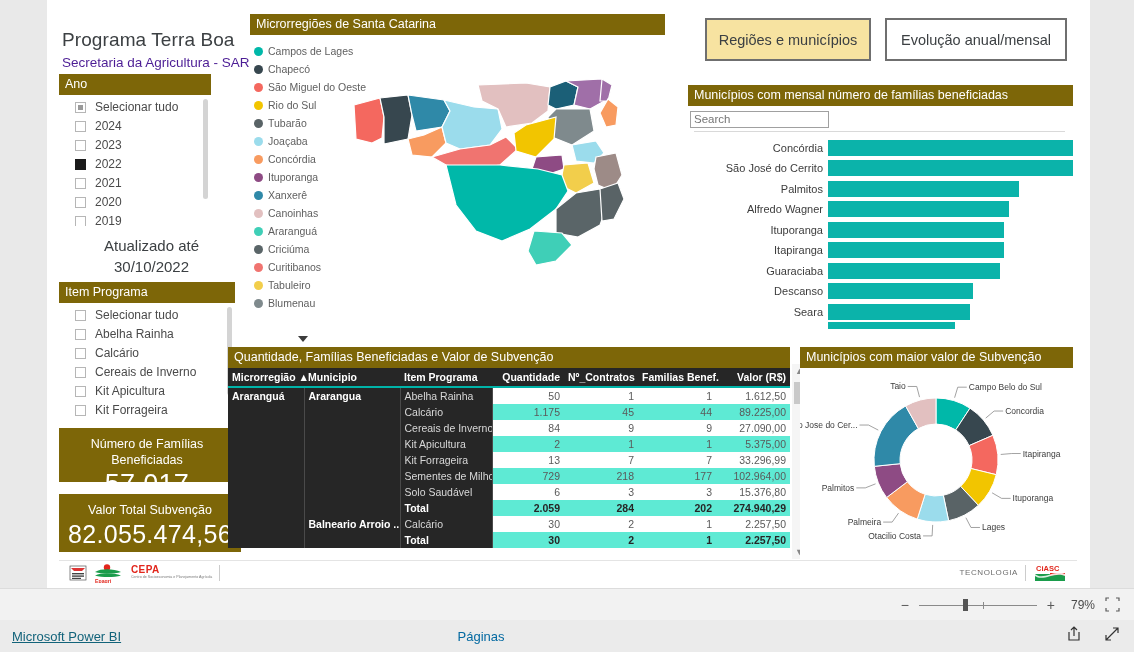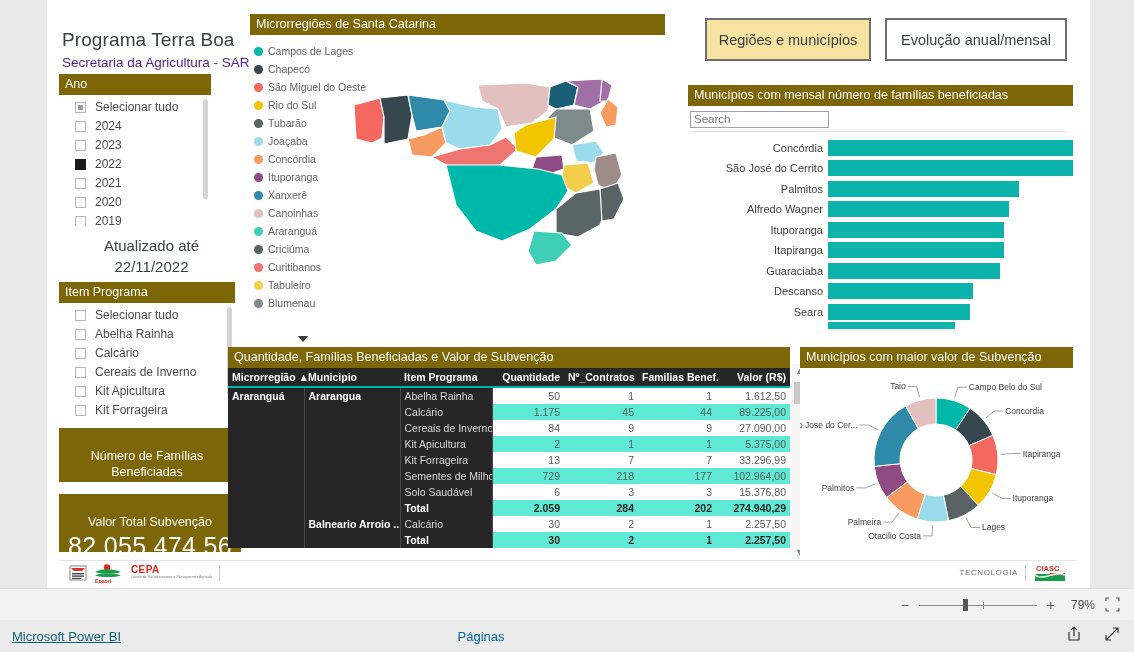--- a/index.html
+++ b/index.html
@@ -59,21 +59,21 @@
   
   .slicer-item-prog { position: absolute; left: 12px; top: 282px; width: 176px; }
   .slicer-body2 {
     background: #fff; position: relative; padding: 4px 0 0 0; height: 114px; overflow: hidden;
   }
 
   
   .kpi {
     position: absolute; background: #7d6608; color: #fff; text-align: center;
   }
-  .kpi-label { font-size: 12.5px; padding-top: 20px; line-height: 16px; }
+  .kpi-label { font-size: 12.5px; padding-top: 8px; line-height: 16px; }
   .kpi-value { font-size: 27px; line-height: 32px; padding-bottom: 4px; letter-spacing: .3px; }
   .kpi-fam { left: 12px; top: 428px; width: 176px; height: 54px; }
   .kpi-val { left: 12px; top: 494px; width: 182px; height: 58px; }
   .kpi-val .kpi-value { font-size: 25px; }
 
   
   .map-panel { position: absolute; left: 203px; top: 14px; width: 415px; height: 328px; }
   .map-area { position: relative; background: #fff; height: 312px; }
   .legend { position: absolute; left: 4px; top: 7px; width: 112px; }
   .legend-row { display: flex; align-items: center; height: 18px; }
@@ -223,21 +223,21 @@
           <span class="cbx"></span>
           <span class="slicer-label">2019</span>
         </div>
 
         <div class="slicer-scroll"></div>
       </div>
     </div>
 
     <div class="atualizado">
       <div>Atualizado até</div>
-      <div>22/11/2022</div>
+      <div>30/10/2022</div>
     </div>
 
     <div class="slicer-item-prog">
       <div class="gold-head">Item Programa</div>
       <div class="slicer-body2">
         <div class="slicer-item">
           <span class="cbx"></span>
           <span class="slicer-label">Selecionar tudo</span>
         </div>
         <div class="slicer-item">

